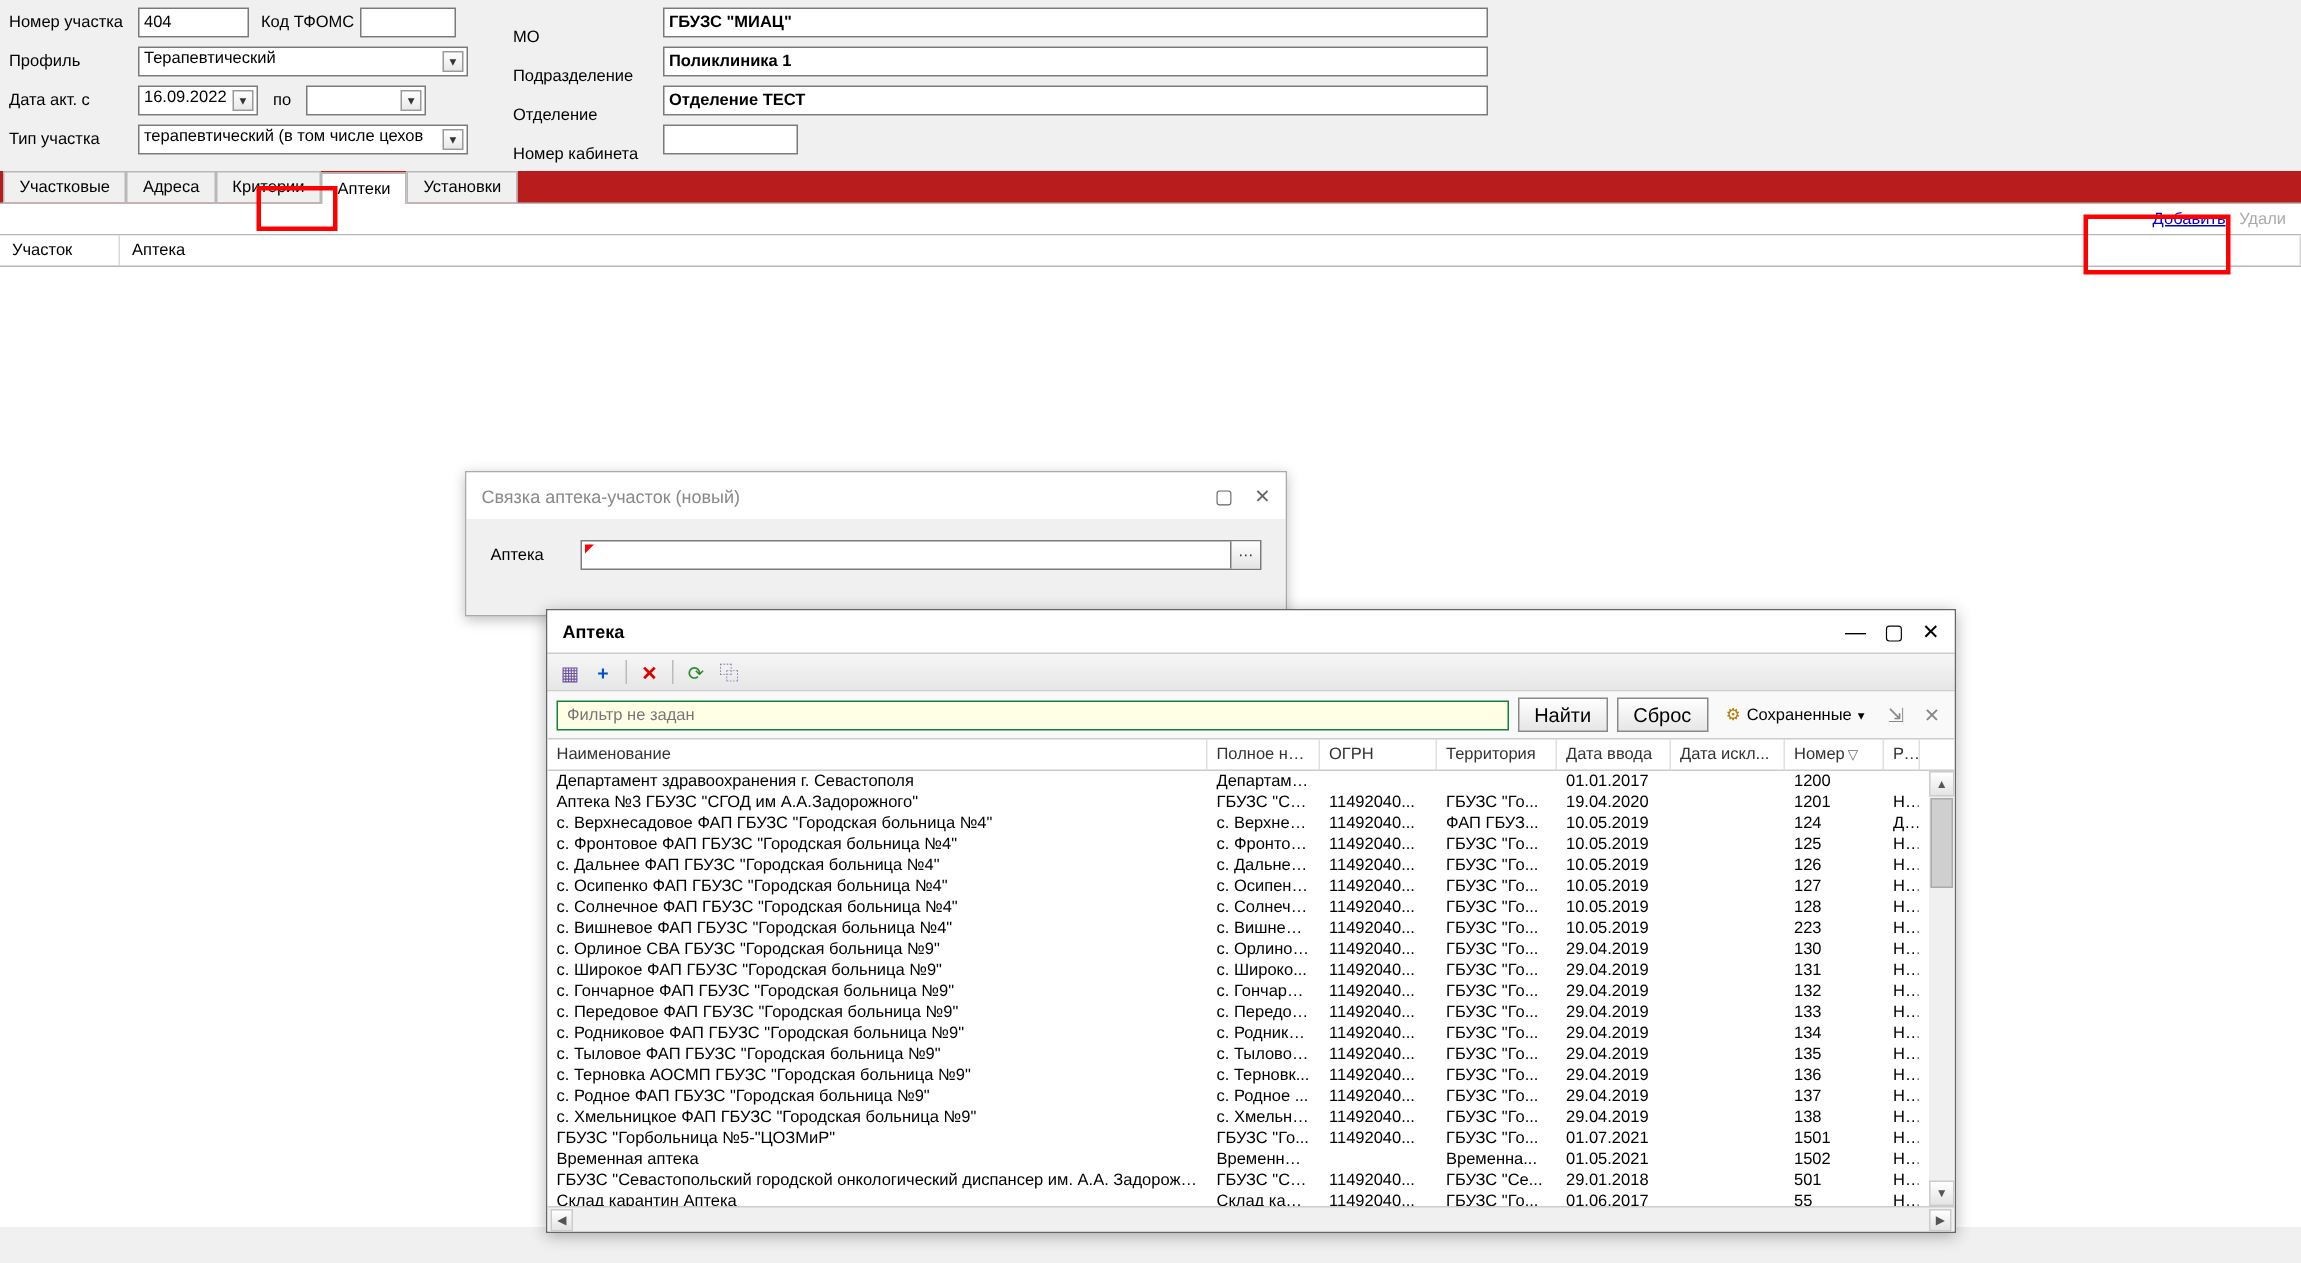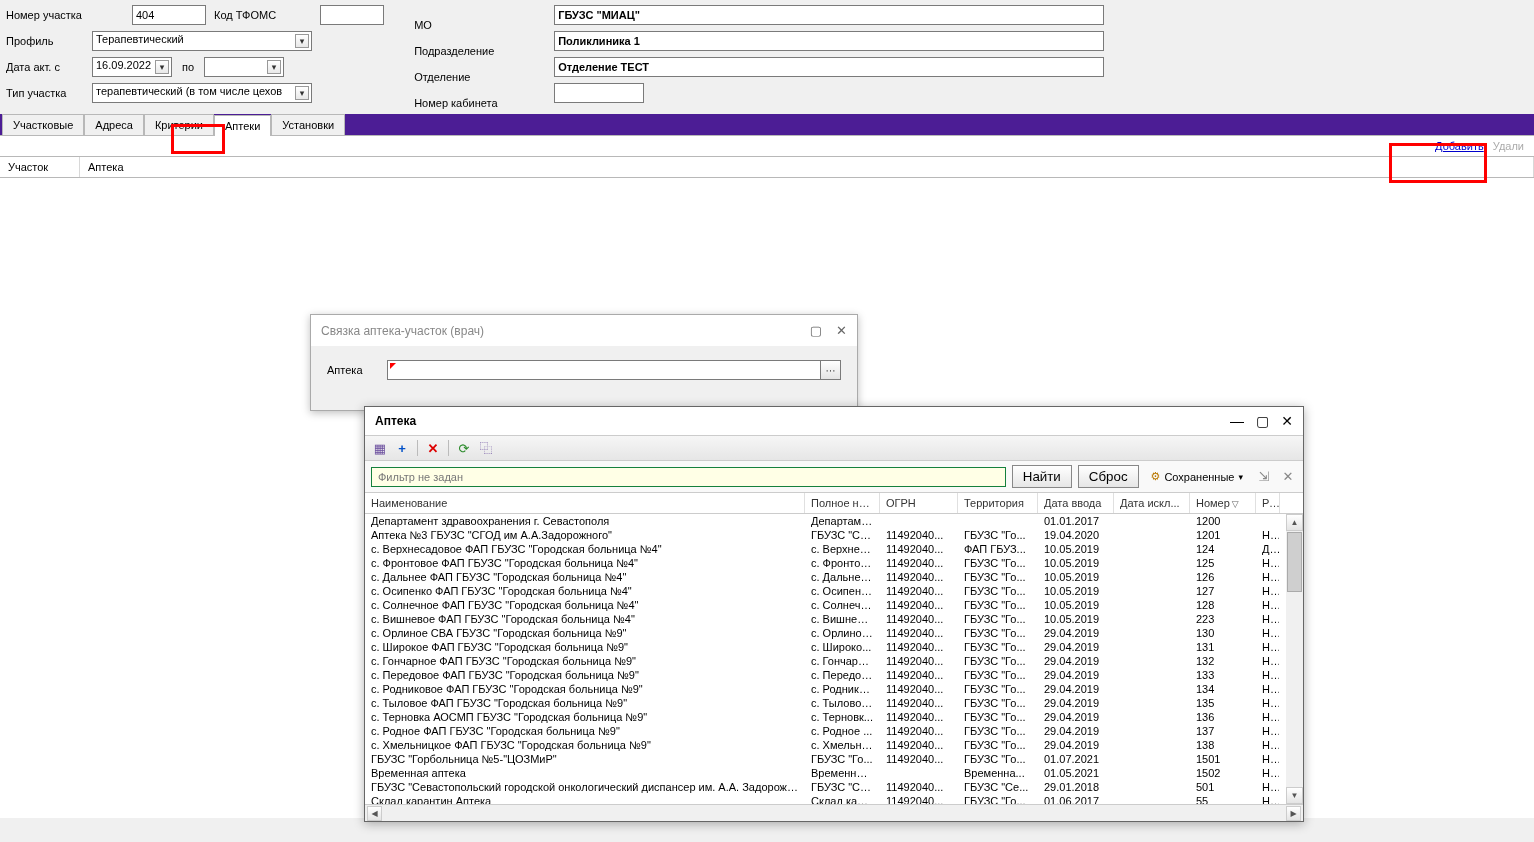--- a/index.html
+++ b/index.html
@@ -24,21 +24,20 @@
 .form-row { display: flex; align-items: center; gap: 4px; height: 22px; }
 .form-label { width: 82px; color: #000; }
 .form-label-wide { width: 96px; color: #000; margin-top: 20px; }
 .text-input {
   border: 1px solid #7a7a7a;
   background: #fff;
   height: 20px;
   padding: 1px 3px;
   font-family: inherit;
   font-size: 11px;
-  margin-left: 40px;
 }
 .select-input {
   border: 1px solid #7a7a7a;
   background: #fff;
   height: 20px;
   padding: 1px 3px;
   font-family: inherit;
   font-size: 11px;
   position: relative;
 }
@@ -54,21 +53,21 @@
   align-items: center;
   justify-content: center;
 }
 .select-caret::after { content: "▾"; font-size: 9px; color: #333; }
 .date-input { width: 80px; position: relative; }
 .between-label { padding: 0 6px; }
 
 
 .tabs-row {
   display: flex;
-  background: #4c1d95;
+  background: #b91c1c;
   border-bottom: 1px solid #b8b8b8;
   margin-top: 6px;
   padding-left: 2px;
 }
 .tab {
   padding: 4px 10px;
   border: 1px solid #b8b8b8;
   border-bottom: none;
   background: #f0f0f0;
   margin-right: 0;
@@ -397,21 +396,21 @@
   <div class="main-th" style="width:80px">Участок</div>
   <div class="main-th" style="flex:1">Аптека</div>
 </div>
 <div class="main-table-body"></div>
 
 <div class="red-highlight" style="left:171px;top:124px;width:54px;height:30px"></div>
 <div class="red-highlight" style="left:1389px;top:143px;width:98px;height:40px"></div>
 
 <div class="dlg1">
   <div class="dlg1-title">
-    <span>Связка аптека-участок (врач)</span>
+    <span>Связка аптека-участок (новый)</span>
     <div class="dlg1-controls">
       <span>▢</span>
       <span>✕</span>
     </div>
   </div>
   <div class="dlg1-body">
     <div class="dlg1-row">
       <span style="width:50px">Аптека</span>
       <div class="dlg1-input">
         <span class="required-marker"></span>

